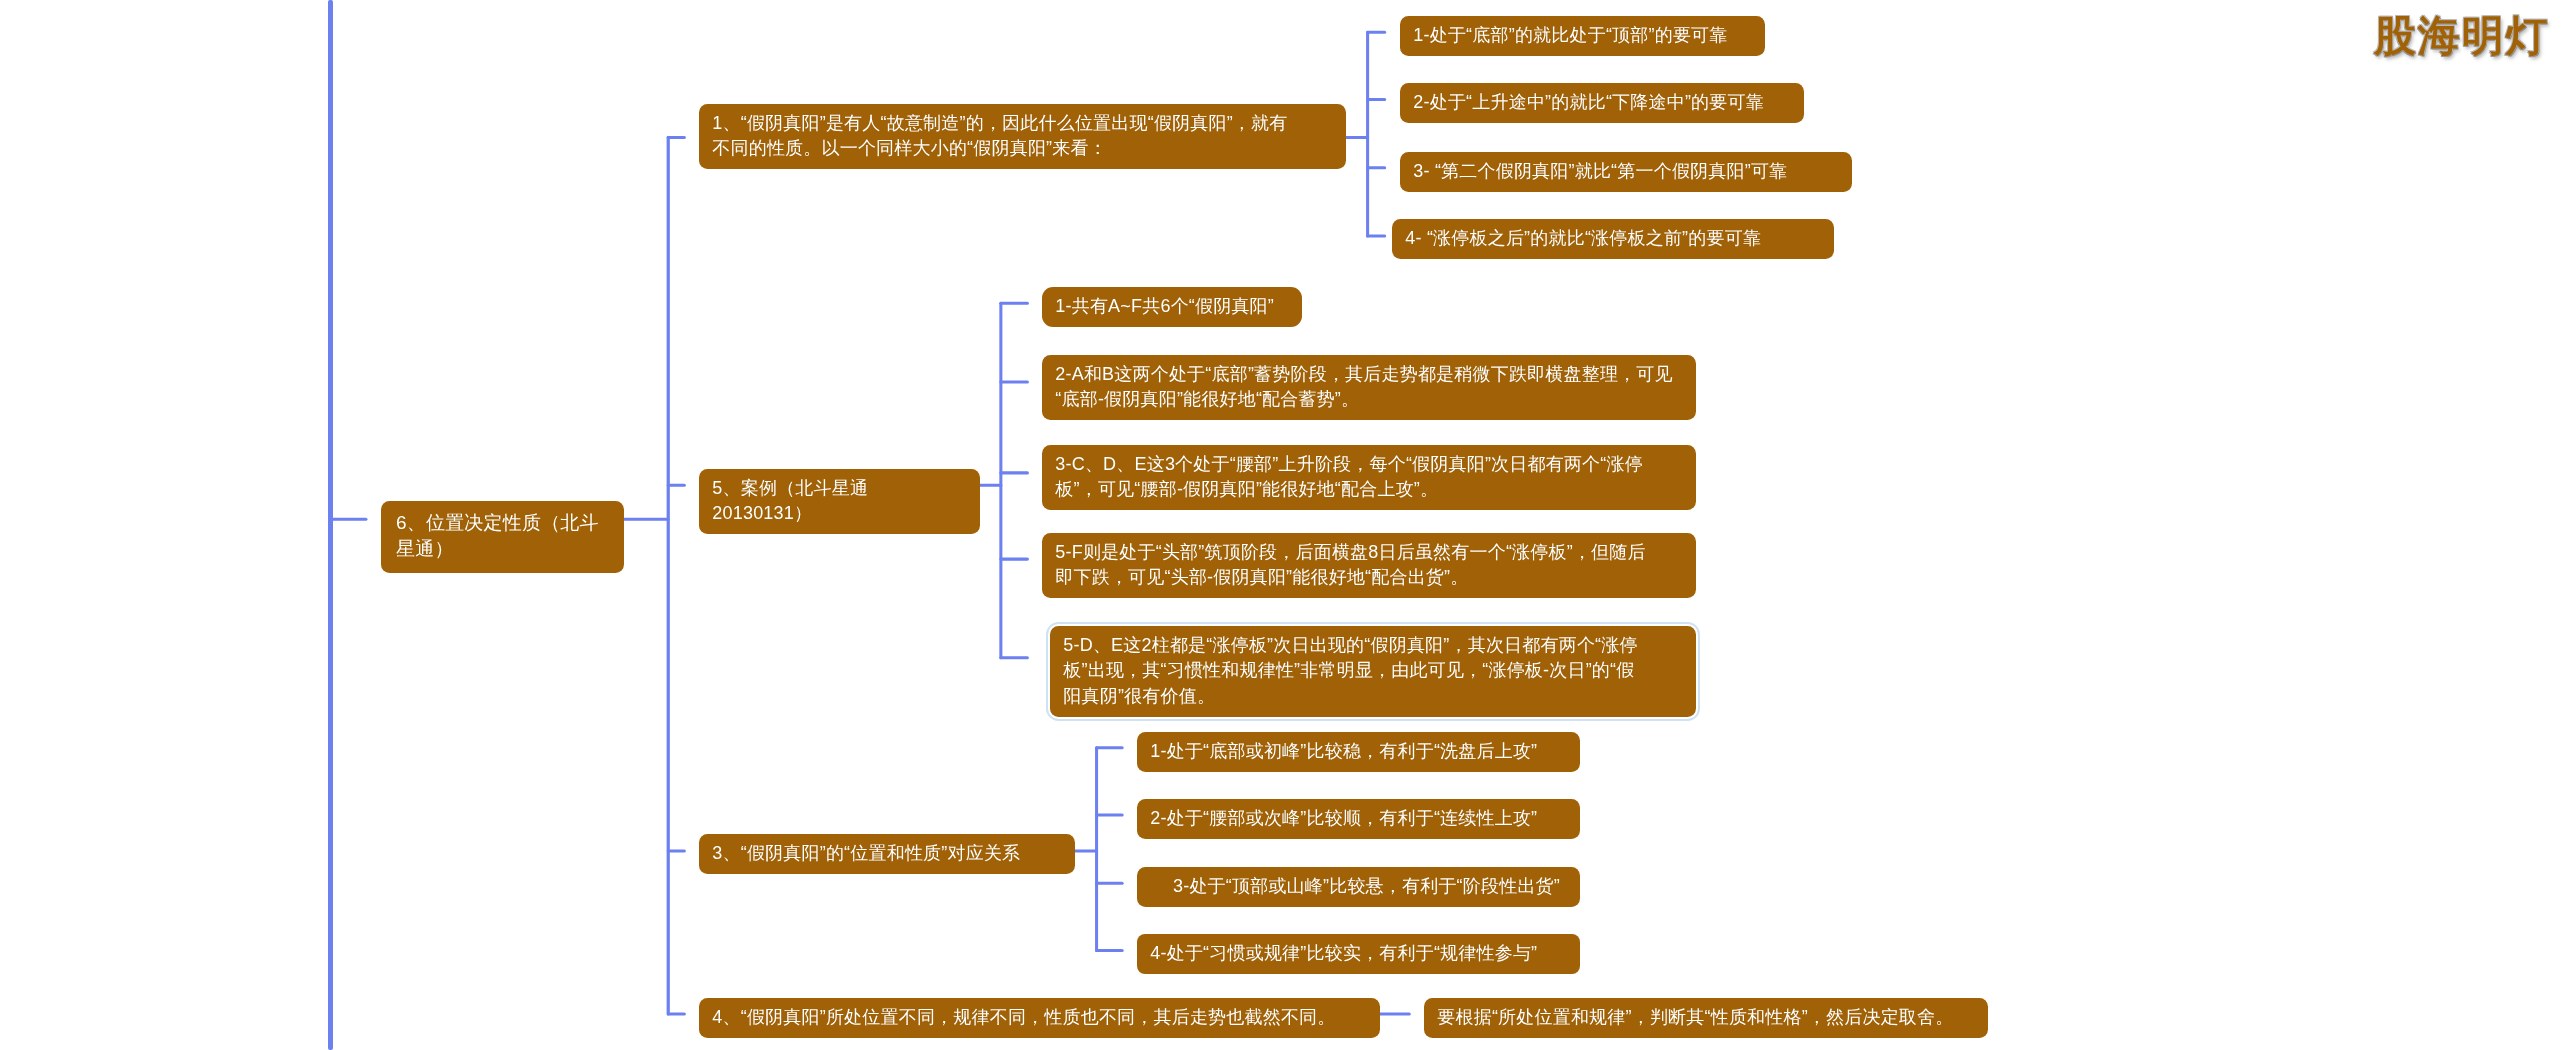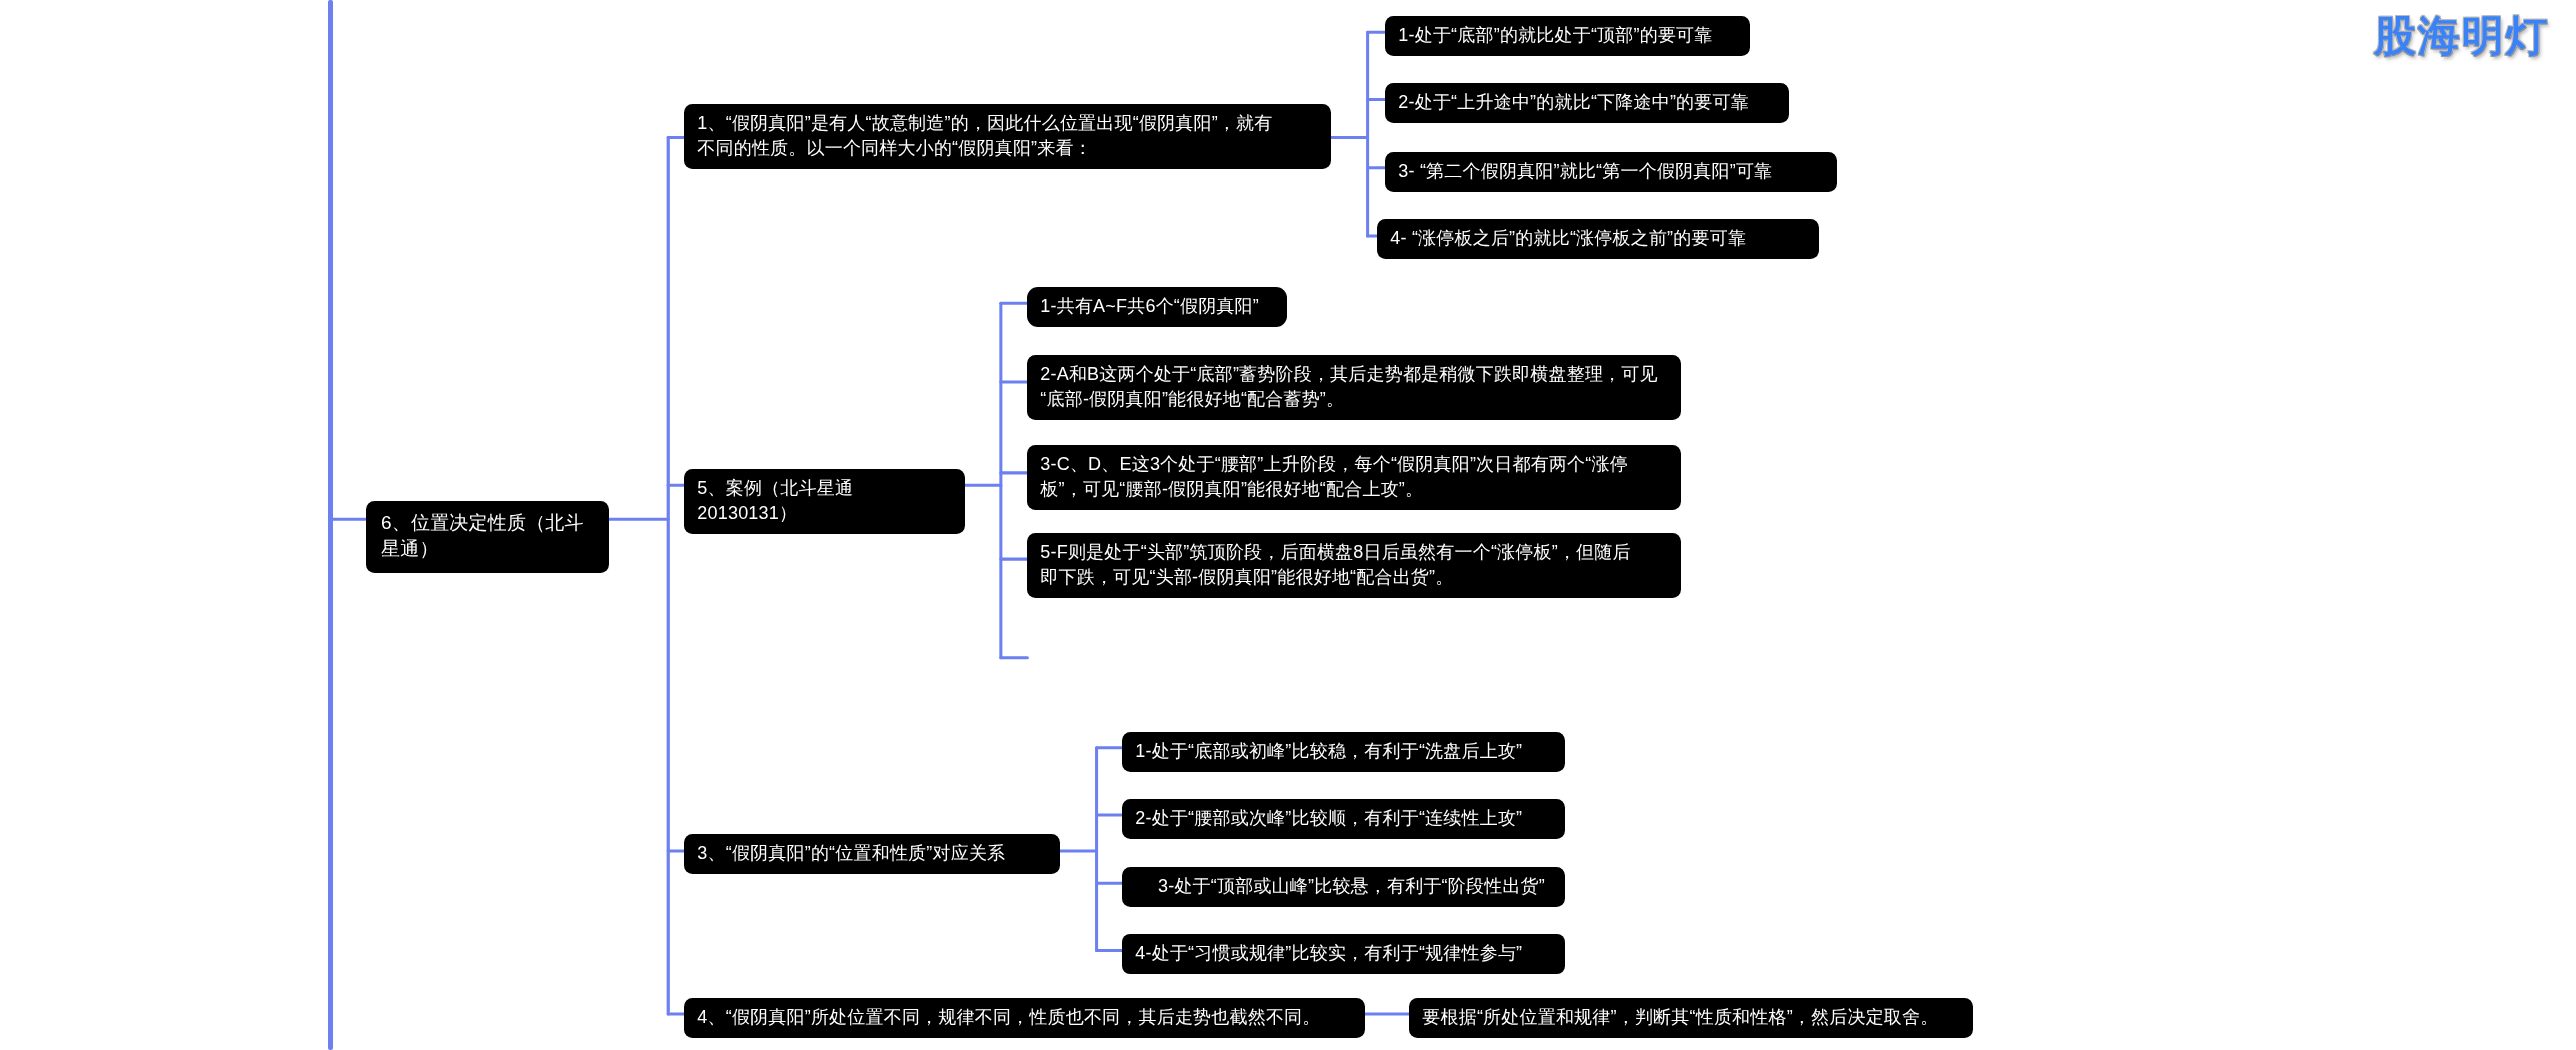--- a/index.html
+++ b/index.html
@@ -9,29 +9,30 @@
     font-family:"Liberation Sans","DejaVu Sans",sans-serif;
     overflow:hidden;
     position:relative;
   }
   #canvas{position:absolute;inset:0;width:2576px;height:1050px;}
   svg.wires{position:absolute;left:0;top:0;width:2576px;height:1050px;pointer-events:none;}
 
   .node{
     position:absolute;
     box-sizing:border-box;
-    background:#000000;
+    background:#a16207;
     color:#ffffff;
     border-radius:8.5px;
     padding:6.6px 13.3px 7.6px 13.3px;
     font-size:18px;
     line-height:1.42;
     letter-spacing:0.2px;
     white-space:pre-line;
     text-shadow:0 0 0.9px rgba(0,0,0,0.10);
+    margin-left:15px;
   }
   .node.selected{
     outline:2.8px solid #cfe2f3;
     outline-offset:2.8px;
     border-radius:8.5px;
   }
   .node.root{
     font-size:19px;
     padding:8.5px 15px 9.5px 15px;
   }
@@ -44,21 +45,21 @@
     width:4.7px;
     left:328px;top:0;height:1050px;
     border-radius:1.9px;
   }
   .watermark{
     position:absolute;
     right:26.5px;top:7.6px;
     font-size:42px;
     font-weight:bold;
     letter-spacing:1.9px;
-    color:#3b82f6;
+    color:#a16207;
     text-shadow:
       -0.9px -0.9px 0 #b9b9b9,
        0.9px -0.9px 0 #b9b9b9,
       -0.9px  0.9px 0 #9a9a9a,
        0.9px  0.9px 0 #8f8f8f,
        1.9px  2.8px 3.8px rgba(120,120,120,0.55);
     font-family:"DejaVu Sans","Liberation Sans",sans-serif;
     user-select:none;
   }
 </style>
@@ -121,20 +122,23 @@
 
   <div class="node lvl2" style="left:684px;top:469px;width:281px;">5、案例（北斗星通20130131）</div>
 
   <div class="node lvl3" style="left:1027px;top:287px;width:260px;border-radius:11px;">1-共有A~F共6个“假阴真阳”</div>
   <div class="node lvl3" style="left:1027px;top:355px;width:654px;">2-A和B这两个处于“底部”蓄势阶段，其后走势都是稍微下跌即横盘整理，可见
 “底部-假阴真阳”能很好地“配合蓄势”。</div>
   <div class="node lvl3" style="left:1027px;top:445px;width:654px;">3-C、D、E这3个处于“腰部”上升阶段，每个“假阴真阳”次日都有两个“涨停
 板”，可见“腰部-假阴真阳”能很好地“配合上攻”。</div>
   <div class="node lvl3" style="left:1027px;top:533px;width:654px;">5-F则是处于“头部”筑顶阶段，后面横盘8日后虽然有一个“涨停板”，但随后
 即下跌，可见“头部-假阴真阳”能很好地“配合出货”。</div>
+  <div class="node lvl3 selected" style="left:1035px;top:626px;width:646px;">5-D、E这2柱都是“涨停板”次日出现的“假阴真阳”，其次日都有两个“涨停
+板”出现，其“习惯性和规律性”非常明显，由此可见，“涨停板-次日”的“假
+阳真阴”很有价值。</div>
 
   <div class="node lvl2" style="left:684px;top:834px;width:376px;">3、“假阴真阳”的“位置和性质”对应关系</div>
 
   <div class="node lvl3" style="left:1122px;top:732px;width:443px;">1-处于“底部或初峰”比较稳，有利于“洗盘后上攻”</div>
   <div class="node lvl3" style="left:1122px;top:799px;width:443px;">2-处于“腰部或次峰”比较顺，有利于“连续性上攻”</div>
   <div class="node lvl3" style="left:1122px;top:867px;width:443px;padding-left:36px;">3-处于“顶部或山峰”比较悬，有利于“阶段性出货”</div>
   <div class="node lvl3" style="left:1122px;top:934px;width:443px;border-radius:8px;">4-处于“习惯或规律”比较实，有利于“规律性参与”</div>
 
   <div class="node lvl2" style="left:684px;top:998px;width:681px;">4、“假阴真阳”所处位置不同，规律不同，性质也不同，其后走势也截然不同。</div>
 

